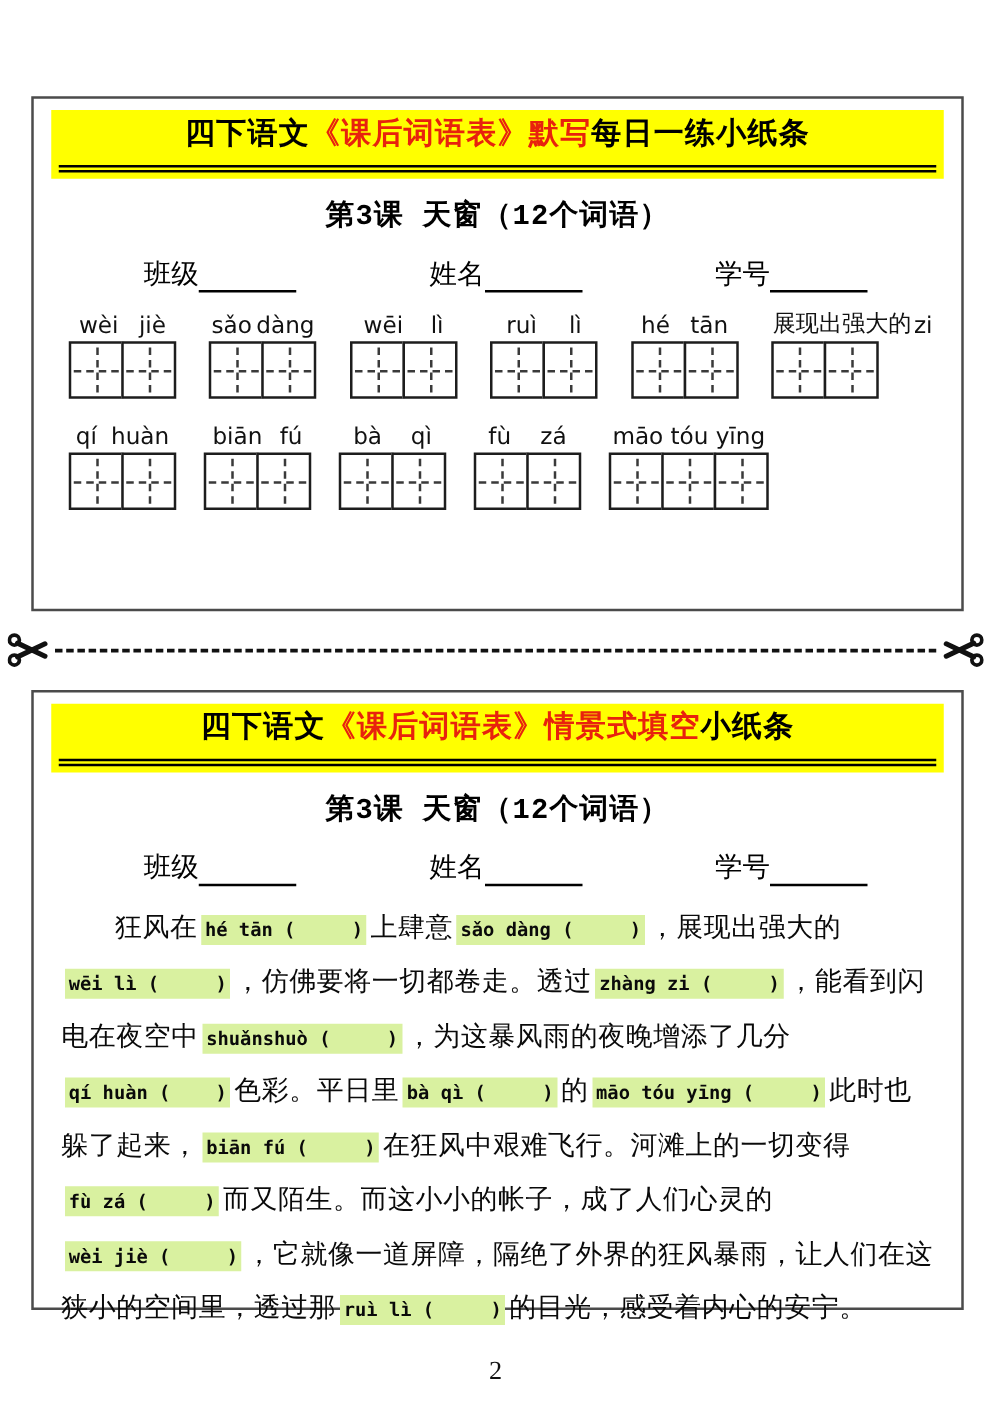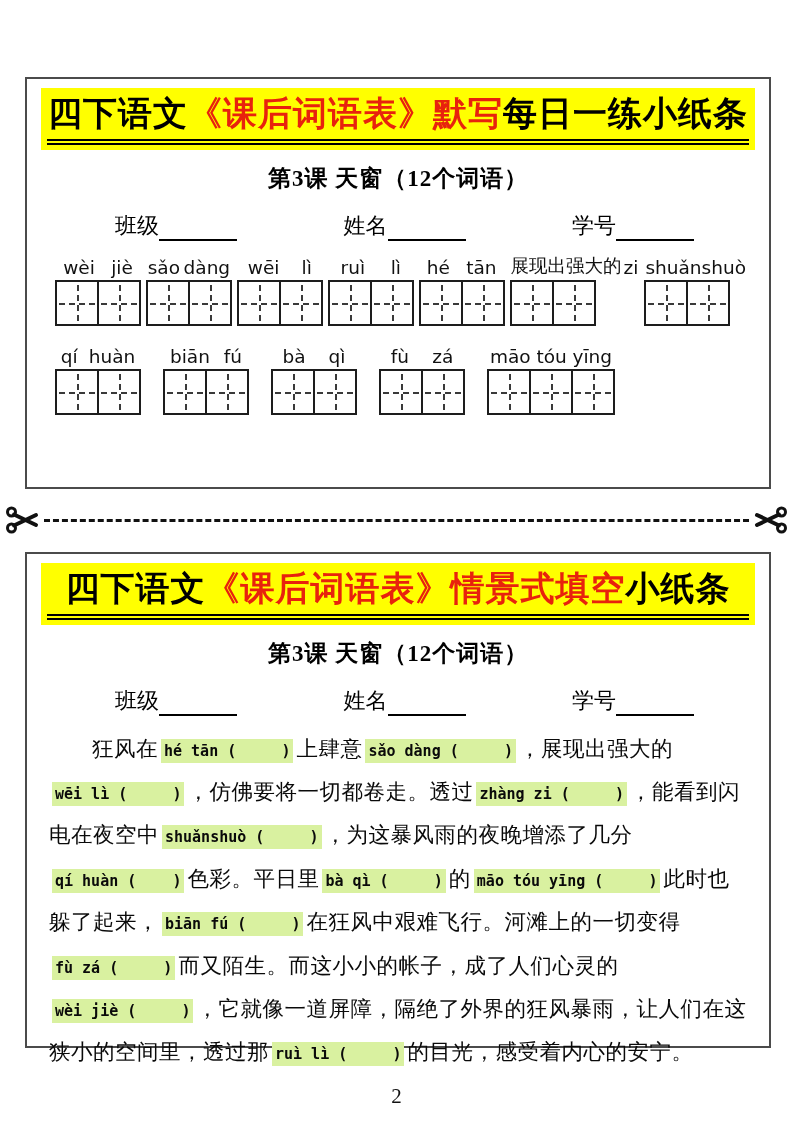--- a/index.html
+++ b/index.html
@@ -5,26 +5,26 @@
   * { margin:0; padding:0; box-sizing:border-box; }
   body { background:#fff; font-family:"Liberation Serif","DejaVu Serif",serif; }
   .page { position:relative; width:793px; height:1121px; background:#ffffff; overflow:hidden; }
 
   .sheet { position:absolute; left:25px; width:746px; border:2px solid #4b4b4b; background:#fff; }
   .sheet-top { top:77px; height:412px; }
   .sheet-bottom { top:552px; height:496px; }
 
   .title-band { margin:9px 14px 0 14px; background:#ffff00; padding:4px 6px 5px 6px; }
   .title-inner { text-align:center; font-family:"Liberation Sans","DejaVu Sans",sans-serif;
-                 font-weight:900; font-size:34px; letter-spacing:1px; line-height:1.25;
-                 border-bottom:6px double #000; padding-bottom:4px; white-space:nowrap; }
+                 font-weight:900; font-size:24px; letter-spacing:1px; line-height:1.25;
+                 border-bottom:6px double #000; padding-bottom:10px; white-space:nowrap; }
   .t-black { color:#000; }
   .t-red { color:#e8220d; }
 
-  .subtitle { text-align:center; font-size:23px; font-weight:bold; margin-top:13px; letter-spacing:1px; }
+  .subtitle { text-align:center; font-size:23px; font-weight:bold; margin-top:13px; letter-spacing:1px;font-family:Liberation Mono, monospace; }
 
   .fields { display:flex; justify-content:space-between; padding:0 75px 0 88px; margin-top:17px;
             font-size:22px; font-weight:normal; }
   .field { white-space:nowrap; }
   .blank { display:inline-block; width:78px; border-bottom:2px solid #000; height:22px; vertical-align:bottom; }
 
   .words { padding:12px 22px 0 28px; }
   .word-row { display:flex; margin-bottom:16px; }
   .row-0 { justify-content:space-between; }
   .row-1 { justify-content:flex-start; gap:22px; }
@@ -120,29 +120,20 @@
             </div>
             <div class="cells">
               <div class="cell"></div>
               <div class="cell"></div>
             </div>
           </div>
           <div class="word">
             <div class="py">
               <span>展现出强大的</span>
               <span>zi</span>
-            </div>
-            <div class="cells">
-              <div class="cell"></div>
-              <div class="cell"></div>
-            </div>
-          </div>
-          <div class="word">
-            <div class="py">
-              <span>shuǎnshuò</span>
             </div>
             <div class="cells">
               <div class="cell"></div>
               <div class="cell"></div>
             </div>
           </div>
         </div>
         <div class="word-row row-1">
           <div class="word">
             <div class="py">

